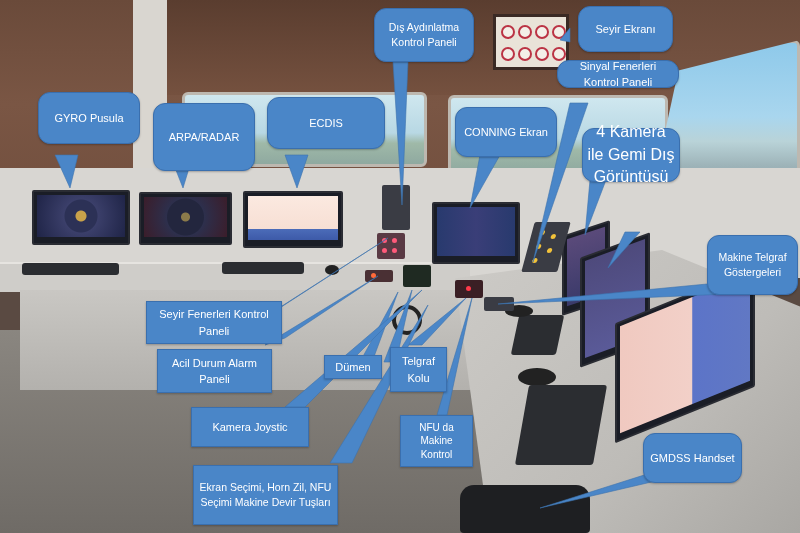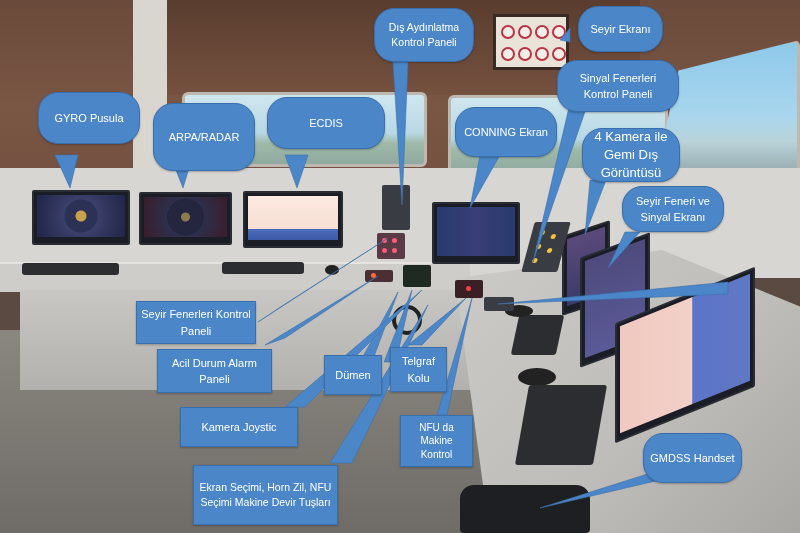--- a/index.html
+++ b/index.html
@@ -21,21 +21,21 @@
   .keyboard{position:absolute;background:#2b2d31;border-radius:3px}
   .panel-dark{position:absolute;background:#3a3c44;border-radius:2px}
   .led{position:absolute;width:5px;height:5px;border-radius:50%}
   .wall-display{position:absolute;left:493px;top:14px;width:76px;height:56px;background:#e9e3d8;border:3px solid #3a2a24}
   .gauge{position:absolute;width:14px;height:14px;border-radius:50%;border:2px solid #b34;background:#f3efe8}
   .phone{position:absolute;left:460px;top:485px;width:130px;height:48px;background:#1e1f22;border-radius:14px 14px 4px 4px}
   .mouse{position:absolute;background:#222;border-radius:50%}
   
   svg.pointers{position:absolute;left:0;top:0;width:800px;height:533px}
   svg.pointers polygon{fill:#4a86c8;stroke:#3d72ad;stroke-width:0.6}
-  .callout{position:absolute;background:#4a86c8;border:1.5px solid #3a6fae;border-radius:20px;color:#fff;font-size:11px;line-height:1.5;text-align:center;display:flex;align-items:center;justify-content:center;padding:2px 4px;box-shadow:0 1px 2px rgba(0,0,0,.25)}
+  .callout{position:absolute;background:#4a86c8;border:1.5px solid #3a6fae;border-radius:12px;color:#fff;font-size:11px;line-height:1.5;text-align:center;display:flex;align-items:center;justify-content:center;padding:2px 4px;box-shadow:0 1px 2px rgba(0,0,0,.25)}
   .callout.sq{border-radius:0}
 </style>
 </head>
 <body>
 
 <div id="stage">
 
   <div class="wall"></div>
   <div class="ceiling-panel"></div>
   <div class="pillar" style="left:133px;top:0;width:34px;height:180px"></div>
@@ -142,48 +142,48 @@
     </div>
   <div class="callout" style="left:153px;top:103px;width:102px;height:68px">
       <span>ARPA/RADAR</span>
     </div>
   <div class="callout" style="left:267px;top:97px;width:118px;height:52px">
       <span>ECDIS</span>
     </div>
   <div class="callout" style="left:374px;top:8px;width:100px;height:54px;font-size:10.5px;line-height:1.4">
       <span>Dış Aydınlatma Kontrol Paneli</span>
     </div>
-  <div class="callout" style="left:578px;top:6px;width:85px;height:46px">
+  <div class="callout" style="left:578px;top:6px;width:95px;height:46px">
       <span>Seyir Ekranı</span>
     </div>
-  <div class="callout" style="left:557px;top:60px;width:122px;height:52px">
+  <div class="callout" style="left:557px;top:60px;width:122px;height:28px">
       <span>Sinyal Fenerleri Kontrol Paneli</span>
     </div>
   <div class="callout" style="left:455px;top:107px;width:102px;height:50px">
       <span>CONNING Ekran</span>
     </div>
-  <div class="callout" style="left:582px;top:128px;width:98px;height:54px;font-size:13px;line-height:1.4">
+  <div class="callout" style="left:582px;top:128px;width:98px;height:54px;font-size:16px;line-height:1.4">
       <span>4 Kamera ile Gemi Dış Görüntüsü</span>
     </div>
-  <div class="callout" style="left:622px;top:186px;width:102px;height:46px">
-      <span>Seyir Feneri ve Sinyal Ekranı</span>
+  <div class="callout" style="left:707px;top:235px;width:91px;height:60px;font-size:10.5px;line-height:1.4">
+      <span>Makine Telgraf Göstergeleri</span>
     </div>
-  <div class="callout sq" style="left:136px;top:301px;width:120px;height:43px">
+  <div class="callout sq" style="left:146px;top:301px;width:136px;height:43px">
       <span>Seyir Fenerleri Kontrol Paneli</span>
     </div>
   <div class="callout sq" style="left:157px;top:349px;width:115px;height:44px">
       <span>Acil Durum Alarm Paneli</span>
     </div>
-  <div class="callout sq" style="left:324px;top:355px;width:58px;height:40px">
+  <div class="callout sq" style="left:324px;top:355px;width:58px;height:24px">
       <span>Dümen</span>
     </div>
   <div class="callout sq" style="left:390px;top:347px;width:57px;height:45px">
       <span>Telgraf Kolu</span>
     </div>
-  <div class="callout sq" style="left:180px;top:407px;width:118px;height:40px">
+  <div class="callout sq" style="left:191px;top:407px;width:118px;height:40px">
       <span>Kamera Joystic</span>
     </div>
   <div class="callout sq" style="left:400px;top:415px;width:73px;height:52px;font-size:10px;line-height:1.35">
       <span>NFU da Makine Kontrol</span>
     </div>
   <div class="callout sq" style="left:193px;top:465px;width:145px;height:60px;font-size:10.5px;line-height:1.4">
       <span>Ekran Seçimi, Horn Zil, NFU Seçimi Makine Devir Tuşları</span>
     </div>
   <div class="callout" style="left:643px;top:433px;width:99px;height:50px">
       <span>GMDSS Handset</span>

